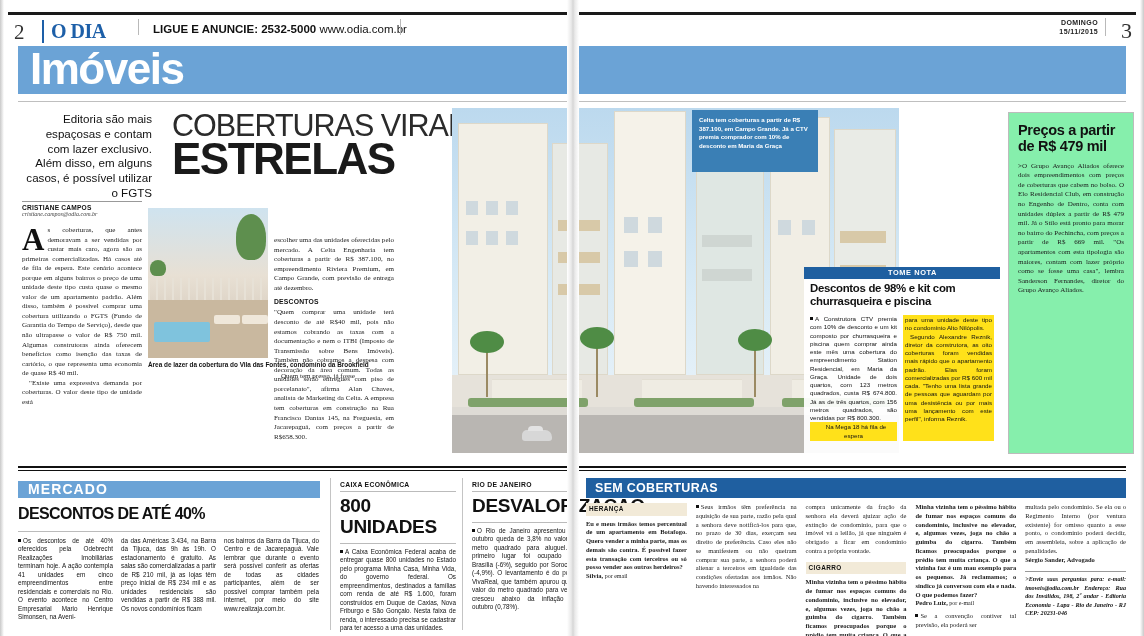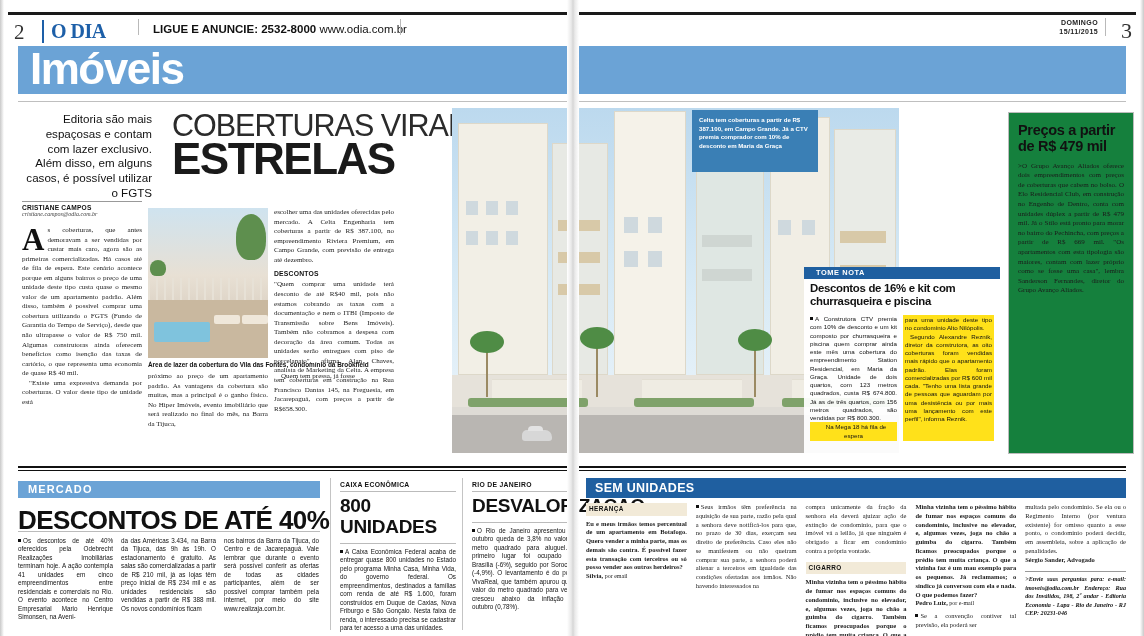--- a/index.html
+++ b/index.html
@@ -65,47 +65,47 @@
 
   
   .photo2{position:absolute;left:452px;top:108px;width:447px;height:345px;overflow:hidden;background:#cfe3f0;}
   .capbox{position:absolute;left:692px;top:110px;width:126px;height:62px;background:#3a7fb5;color:#fff;
           font-size:6.1px;font-weight:bold;line-height:1.4;padding:6px 7px;box-sizing:border-box;z-index:9;}
 
   
   .tn{position:absolute;left:804px;top:272px;width:196px;height:182px;background:rgba(255,255,255,.94);
       z-index:12;box-sizing:border-box;padding:0 6px 4px 6px;}
   .tn-bar{position:absolute;left:804px;top:267px;width:196px;height:12px;background:#1f5fa0;z-index:13;}
-  .tn-bar span{color:#fff;font-size:7.4px;font-weight:bold;letter-spacing:.6px;margin-left:12px;line-height:12px;display:block;}
+  .tn-bar span{color:#fff;font-size:7.4px;font-weight:bold;letter-spacing:.6px;margin-left:21px;line-height:12px;display:block;text-align:center;}
   .tn-title{font-size:11.4px;font-weight:bold;color:#111;line-height:1.15;margin:10px 0 7px 0;letter-spacing:-.3px;}
   .tn-cols{display:flex;gap:6px;}
   .tn-col{width:90px;font-size:6.2px;line-height:1.33;text-align:justify;color:#111;}
   .tn-col p{margin:0;text-indent:5px;}
   .tn-col p.first{text-indent:0;}
   .sq{display:inline-block;width:3px;height:3px;background:#111;margin-right:2px;vertical-align:1px;}
   .hl{background:#ffe11a;display:block;padding:1px 2px;}
   .hl.center{text-align:center;font-weight:normal;}
 
   
   .sbox{position:absolute;left:1008px;top:112px;width:126px;height:342px;border:1px solid #bcbcbc;
-        background:#15803d;box-sizing:border-box;padding:9px 9px;}
+        background:#86efac;box-sizing:border-box;padding:9px 9px;}
   .sbox h3{margin:0 0 7px 0;font-size:14.5px;font-weight:bold;color:#111;line-height:1.13;letter-spacing:-.3px;}
   .sbox .body{font-family:"Liberation Serif",serif;font-size:7.05px;line-height:1.36;text-align:justify;color:#1b1b1b;}
   .sbox .body p{margin:0;text-indent:7px;}
   .sbox .body p.first{text-indent:0;}
   .arrow{font-weight:bold;}
 
   
   .botline{position:absolute;left:18px;top:466px;width:1108px;height:2px;background:#111;}
   .botline2{position:absolute;left:18px;top:470px;width:1108px;height:1px;background:#111;}
 
   
   .mk-bar{position:absolute;left:18px;top:481px;width:302px;height:17px;background:#6ba3d6;}
-  .mk-bar span{color:#fff;font-size:11px;font-weight:bold;letter-spacing:1.1px;margin-left:10px;line-height:17px;display:block;}
-  .mk-title{position:absolute;left:18px;top:505px;font-size:26px;font-weight:bold;color:#111;letter-spacing:-.6px;}
+  .mk-bar span{color:#fff;font-size:14px;font-weight:bold;letter-spacing:1.1px;margin-left:10px;line-height:17px;display:block;}
+  .mk-title{position:absolute;left:18px;top:505px;font-size:16px;font-weight:bold;color:#111;letter-spacing:-.6px;}
   .mk-rule{position:absolute;left:18px;top:531px;width:302px;height:1px;background:#bbb;}
   .mk-cols{position:absolute;left:18px;top:537px;width:302px;display:flex;gap:8px;}
   .mk-col{width:95px;font-size:6.3px;line-height:1.34;text-align:justify;color:#111;}
   .mk-col p{margin:0;}
 
   
   .brief{position:absolute;top:481px;}
   .brief .hd{font-size:6.8px;font-weight:bold;letter-spacing:.3px;color:#111;}
   .brief .hrule{width:100%;height:1px;background:#bbb;margin:3px 0 4px;}
   .brief .tt{font-size:19px;font-weight:bold;color:#111;letter-spacing:-.3px;line-height:1.1;}
@@ -157,21 +157,21 @@
 <body>
 
 <div class="page">
 
   <div class="masthead">
     <div class="rule-top"></div>
     <div class="folio-l">2</div>
     <div class="logo">O DIA</div>
     <div class="sep1"></div>
     <div class="ad-line">
-      <b>LIGUE E ANUNCIE: 2532-8000</b><span> www.odia.com.br</span>
+      <b>LIGUE E ANUNCIE: 2532-5000</b><span> www.odia.com.br</span>
     </div>
     <div class="sep2"></div>
     <div class="dateblk">
       <div>DOMINGO</div>
       <div>15/11/2015</div>
     </div>
     <div class="sep3"></div>
     <div class="folio-r">3</div>
   </div>
 
@@ -199,28 +199,25 @@
     <div class="ph1-rail"></div>
     <div class="ph1-deck"></div>
     <div class="ph1-pool"></div>
     <div class="ph1-lounge" style="left:66px;"></div>
     <div class="ph1-lounge" style="left:94px;"></div>
     <div class="ph1-plant" style="left:88px;top:6px;width:30px;height:46px;"></div>
     <div class="ph1-plant" style="left:2px;top:52px;width:16px;height:16px;"></div>
   </div>
   <div class="cap1">Área de lazer da cobertura do Vila das Fontes, condomínio da Brookfield</div>
 
-  <div style="position:absolute;left:148px;top:372px;width:120px;" class="serifcol">
-    <p class="first">próximo ao preço de um apartamento padrão. As vantagens da cobertura são muitas, mas a principal é o ganho físico. No Hiper Imóveis, evento imobiliário que será realizado no final do mês, na Barra da Tijuca,</p>
-  </div>
   <div style="position:absolute;left:274px;top:372px;width:120px;" class="serifcol">
     <p>Quem tem pressa, já fosse</p>
   </div>
 
-  <div class="col3 serifcol" style="height:160px;">
+  <div class="col3 serifcol" style="height:160px;margin-top:28px;">
     <p class="first">escolher uma das unidades oferecidas pelo mercado. A Celta Engenharia tem coberturas a partir de R$ 387.100, no empreendimento Riviera Premium, em Campo Grande, com previsão de entrega até dezembro.</p>
     <p class="sub">DESCONTOS</p>
     <p class="first">"Quem comprar uma unidade terá desconto de até R$40 mil, pois não estamos cobrando as taxas com a documentação e nem o ITBI (Imposto de Transmissão sobre Bens Imóveis). Também não cobramos a despesa com decoração da área comum. Todas as unidades serão entregues com piso de porcelanato", afirma Alan Chaves, analista de Marketing da Celta. A empresa tem coberturas em construção na Rua Francisco Dantas 145, na Freguesia, em Jacarepaguá, com preços a partir de R$658.300.</p>
   </div>
 
   <div class="photo2">
     <div class="ph-sky"></div>
 
     <div class="bld" style="left:6px;width:88px;height:250px;"></div>
     <div class="bld" style="left:100px;width:54px;height:230px;background:#e7e9e4;"></div>
@@ -269,21 +266,21 @@
     <div class="car" style="left:70px;"></div>
     <div class="car" style="left:398px;"></div>
   </div>
 
   <div class="capbox">Celta tem coberturas a partir de R$ 387.100, em Campo Grande. Já a CTV premia comprador com 10% de desconto em Maria da Graça</div>
 
   <div class="tn-bar">
     <span>TOME NOTA</span>
   </div>
   <div class="tn">
-    <div class="tn-title">Descontos de 16% e kit com churrasqueira e piscina</div>
+    <div class="tn-title">Descontos de 98% e kit com churrasqueira e piscina</div>
     <div class="tn-cols">
       <div class="tn-col">
         <p class="first"><span class="sq"></span><span>A Construtora CTV premia com 10% de desconto e um kit composto por churrasqueira e piscina quem comprar ainda este mês uma cobertura do empreendimento Station Residencial, em Maria da Graça. Unidade de dois quartos, com 123 metros quadrados, custa R$ 674.800. Já as de três quartos, com 156 metros quadrados, são vendidas por R$ 800.300.</span></p>
         <p class="hl center">Na Mega 18 há fila de espera</p>
       </div>
       <div class="tn-col" style="background:#ffe11a;padding:1px 2px;">
         <p class="first">para uma unidade deste tipo no condomínio Alto Nilópolis.</p>
         <p>Segundo Alexandre Reznik, diretor da construtora, as oito coberturas foram vendidas mais rápido que o apartamento padrão. Elas foram comercializadas por R$ 600 mil cada. "Tenho uma lista grande de pessoas que aguardam por uma desistência ou por mais uma lançamento com este perfil", informa Reznik.</p>
       </div>
     </div>
@@ -334,21 +331,21 @@
     <div class="hd">RIO DE JANEIRO</div>
     <div class="hrule"></div>
     <div class="tt">DESVALORIZAÇÃO</div>
     <div class="hrule2"></div>
     <div class="bd">
       <p><span class="sq"></span><span>O Rio de Janeiro apresentou em outubro queda de 3,8% no valor do metro quadrado para aluguel. O primeiro lugar foi ocupado por Brasília (-6%), seguido por Sorocaba (-4,9%). O levantamento é do portal VivaReal, que também apurou que o valor do metro quadrado para venda cresceu abaixo da inflação de outubro (0,78%).</span></p>
     </div>
   </div>
 
   <div class="sp-bar">
-    <span>SEM UNIDADES</span>
+    <span>SEM COBERTURAS</span>
   </div>
   <div class="sp-wrap">
 
     <div class="sp-col">
       <span class="sp-tag">HERANÇA</span>
       <p class="first sp-q">Eu e meus irmãos temos percentual de um apartamento em Botafogo. Quero vender a minha parte, mas os demais são contra. É possível fazer esta transação com terceiros ou só posso vender aos outros herdeiros?</p>
       <p class="first sp-sig"><span>Silvia,</span><em> por email</em></p>
     </div>
 
     <div class="sp-col">

